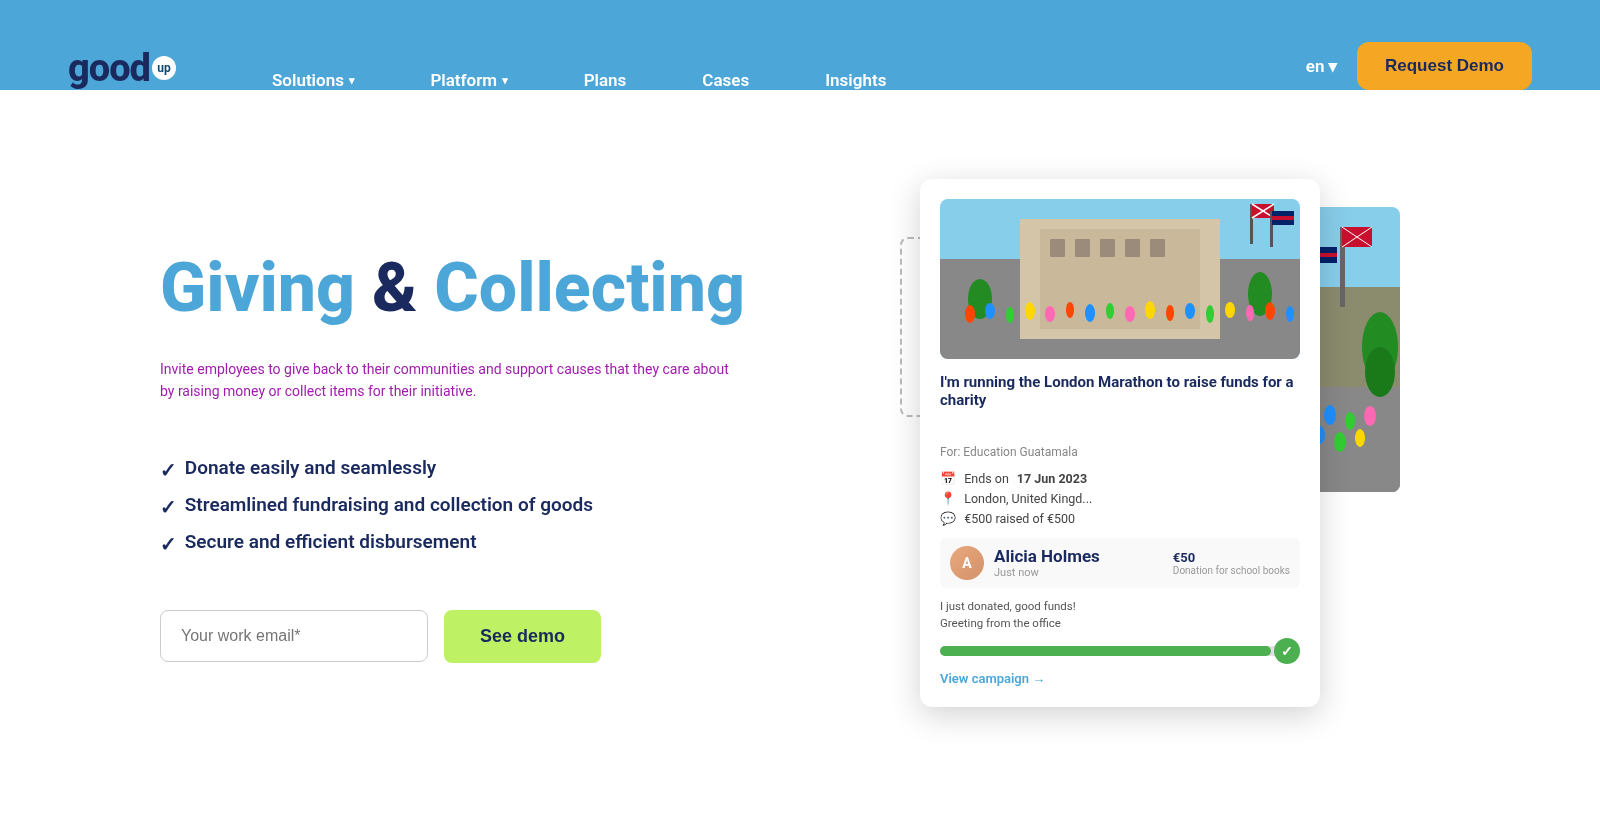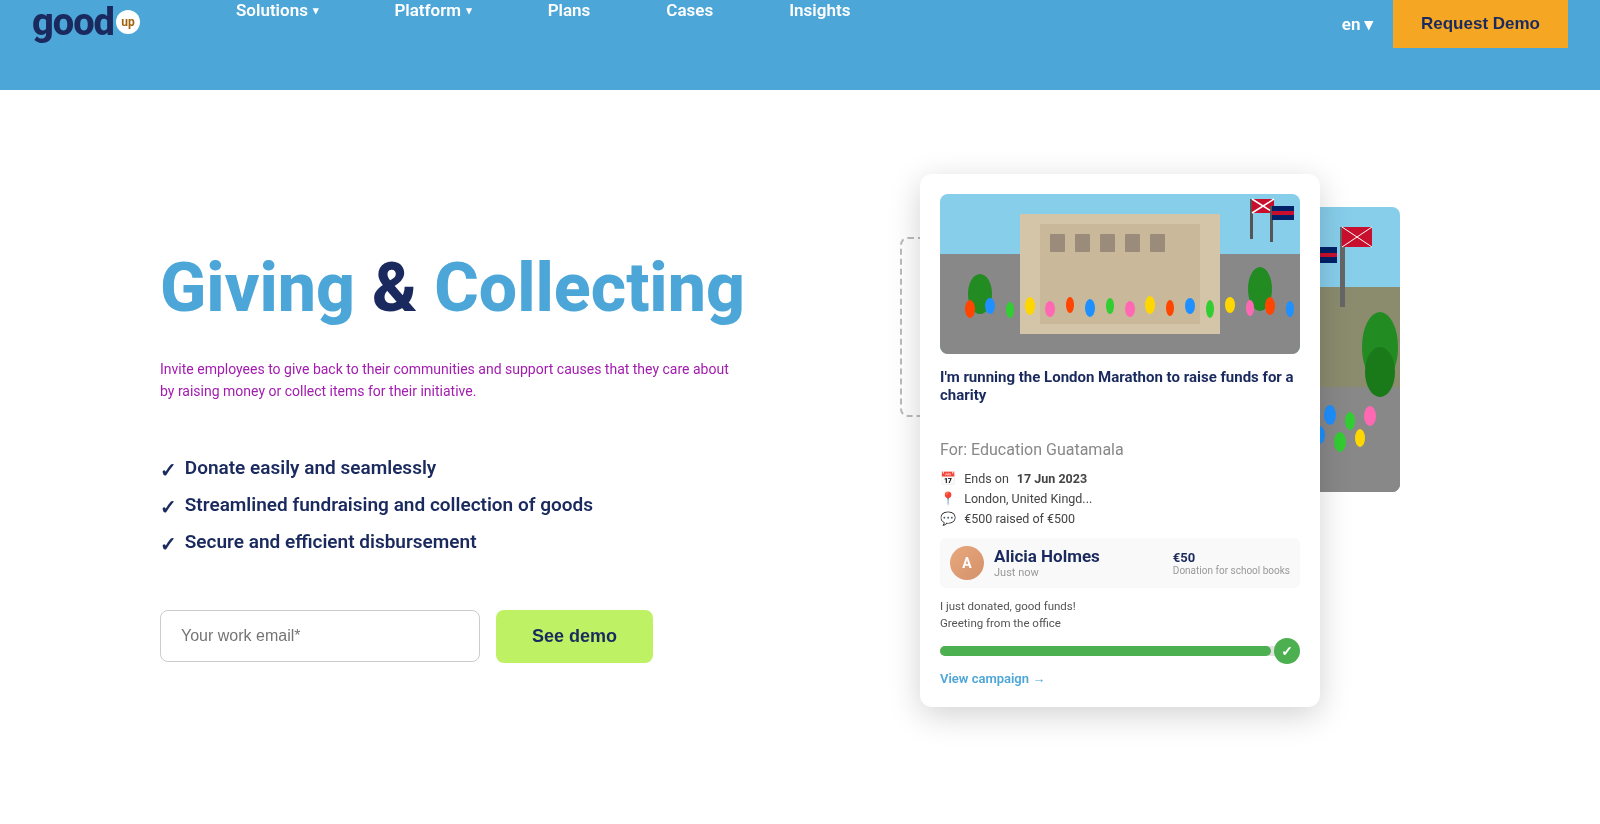--- a/index.html
+++ b/index.html
@@ -3,41 +3,41 @@
   <meta charset="utf-8">
   <style>
     * { margin: 0; padding: 0; box-sizing: border-box; }
     body { font-family: -apple-system, BlinkMacSystemFont, 'Segoe UI', Roboto, sans-serif; background: #f5f5f5; width: 1600px; min-height: 824px; overflow: hidden; }
 
     
     .navbar {
       background: #4da6d8;
       height: 90px;
       display: flex;
-      align-items: flex-start;
-      padding: 0 32px;
+      align-items: flex-end;
+      padding: 0 68px;
       gap: 0;
     }
     .logo-area {
       display: flex;
       align-items: center;
       margin-right: 60px;
     }
     .logo-text {
       font-size: 38px;
       font-weight: 800;
       color: #1a2a5e;
       letter-spacing: -1px;
     }
     .logo-sup {
       display: inline-flex;
       align-items: center;
       justify-content: center;
       background: white;
-      color: #a16207;
+      color: #0c4a6e;
       border-radius: 50%;
       width: 24px;
       height: 24px;
       font-size: 12px;
       font-weight: 700;
       vertical-align: super;
       margin-left: 2px;
     }
     .nav-links {
       display: flex;
@@ -73,21 +73,21 @@
       display: flex;
       align-items: center;
       gap: 4px;
     }
     .request-demo-btn {
       background: #f5a623;
       color: #1a2a5e;
       font-size: 17px;
       font-weight: 700;
       padding: 14px 28px;
-      border-radius: 0;
+      border-radius: 12px;
       border: none;
       cursor: pointer;
       white-space: nowrap;
     }
 
     
     .main-content {
       background: white;
       min-height: 734px;
       display: flex;
@@ -148,21 +148,21 @@
       display: flex;
       gap: 16px;
       align-items: center;
     }
     .email-input {
       border: 1.5px solid #ccc;
       border-radius: 8px;
       padding: 16px 20px;
       font-size: 16px;
       color: #999;
-      width: 320px;
+      width: 268px;
       outline: none;
     }
     .see-demo-btn {
       background: #bef264;
       color: #1a2a5e;
       font-size: 18px;
       font-weight: 700;
       padding: 16px 36px;
       border-radius: 8px;
       border: none;
@@ -221,21 +221,21 @@
       position: relative;
     }
 
     .card-title {
       font-size: 15px;
       font-weight: 700;
       color: #1a2a5e;
       margin-bottom: 4px;
     }
     .card-for {
-      font-size: 16px;
+      font-size: 12px;
       color: #888;
       margin-bottom: 12px;
       margin-top: 36px;
     }
     .card-for span {
       color: #888;
     }
 
     .card-meta {
       display: flex;

